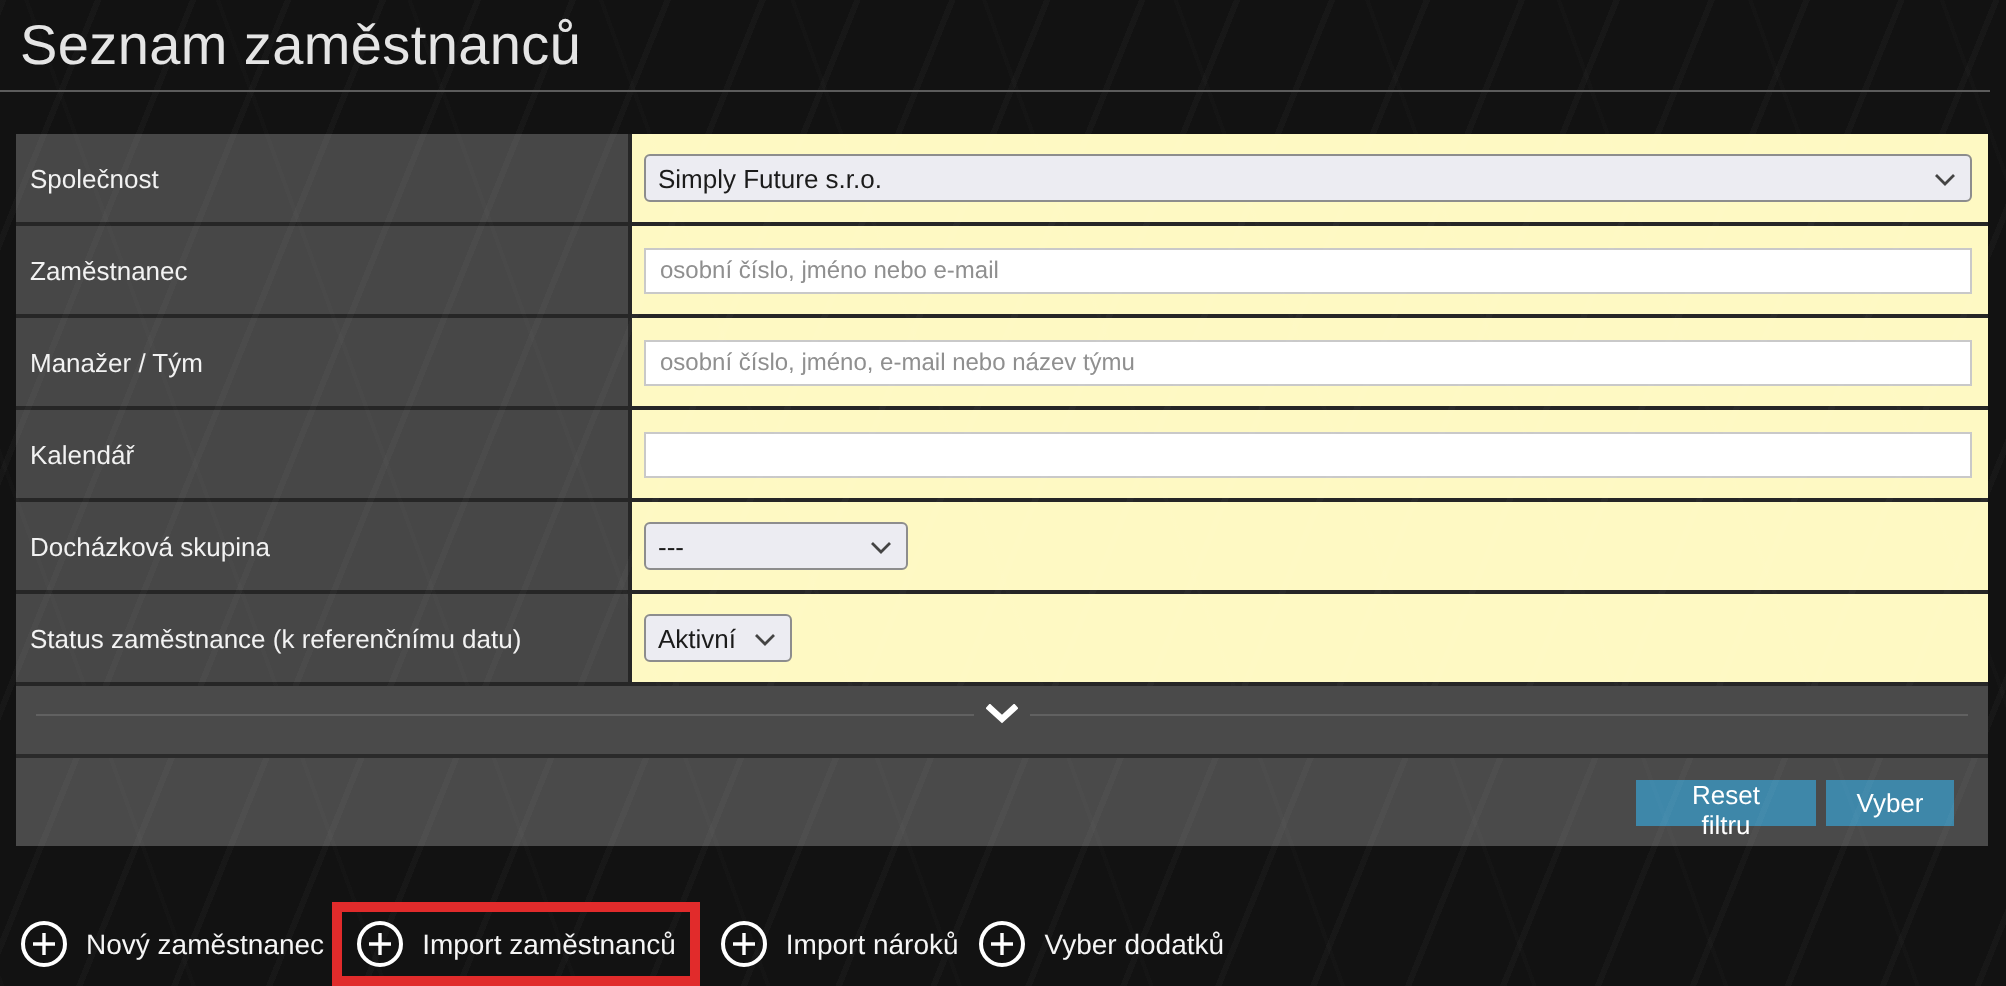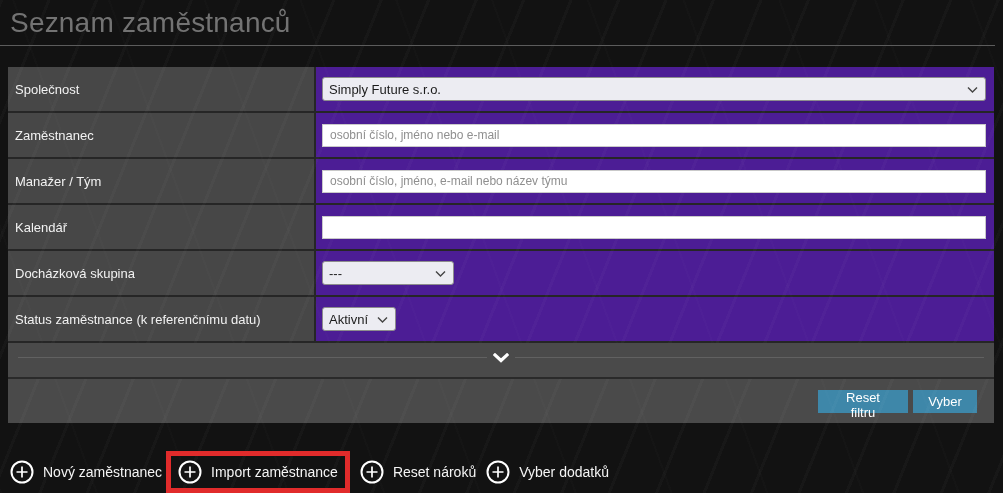--- a/index.html
+++ b/index.html
@@ -13,37 +13,37 @@
   }
   
   .bg-pattern {
     position:absolute; inset:0; pointer-events:none;
     background:
       repeating-linear-gradient(112deg, rgba(255,255,255,0.022) 0 3px, rgba(255,255,255,0) 3px 44px),
       repeating-linear-gradient(70deg, rgba(255,255,255,0.012) 0 2px, rgba(0,0,0,0) 2px 90px);
   }
   
   .header { position:relative; height:45px; padding:7px 0 0 10px; }
-  .page-title { font-size:28px; font-weight:300; color:#737373; letter-spacing:0.2px; }
+  .page-title { font-size:28px; font-weight:300; color:#e5e5e5; letter-spacing:0.2px; }
   .header-rule { position:absolute; left:0; top:45px; width:995px; height:1px; background:#5c5c5c; }
   .header-gap { height:22px; }
 
   
   .filter-table { margin:0 9px 0 8px; }
   .frow {
     display:flex; height:46px; align-items:stretch;
     border-bottom:2px solid #262626;
   }
   .frow:first-child { border-top:0; }
   .fl {
     width:308px; background:#474747; display:flex; align-items:center;
     padding-left:7px; font-size:13px; color:#f2f2f2;
     border-right:2px solid #262626;
   }
-  .fv { flex:1; background:#4c1d95; display:flex; align-items:center; padding:0 8px 0 6px; }
+  .fv { flex:1; background:#fef9c3; display:flex; align-items:center; padding:0 8px 0 6px; }
 
   input[type=text] {
     width:100%; height:23px; border:1px solid #c9c9c9; background:#ffffff;
     font-family:"Liberation Sans", sans-serif; font-size:12px; color:#222;
     padding:0 7px; outline:none;
   }
   input[type=text]::placeholder { color:#8f8f8f; opacity:1; }
 
   .select-wrap { position:relative; display:inline-block; }
   .select-wrap.full { width:100%; }
@@ -208,31 +208,31 @@
     <span class="lbl">Nový zaměstnanec</span>
   </div>
 
   <div class="tool-item hl">
     <span class="plus-circle">
       <svg width="24" height="24" viewBox="0 0 24 24">
           <circle cx="12" cy="12" r="10.5" fill="none" stroke="#ffffff" stroke-width="2"></circle>
           <path d="M12 6.5v11M6.5 12h11" stroke="#ffffff" stroke-width="1.7"></path>
         </svg>
     </span>
-    <span class="lbl">Import zaměstnance</span>
+    <span class="lbl">Import zaměstnanců</span>
   </div>
 
   <div class="tool-item">
     <span class="plus-circle">
       <svg width="24" height="24" viewBox="0 0 24 24">
           <circle cx="12" cy="12" r="10.5" fill="none" stroke="#ffffff" stroke-width="2"></circle>
           <path d="M12 6.5v11M6.5 12h11" stroke="#ffffff" stroke-width="1.7"></path>
         </svg>
     </span>
-    <span class="lbl">Reset nároků</span>
+    <span class="lbl">Import nároků</span>
   </div>
 
   <div class="tool-item">
     <span class="plus-circle">
       <svg width="24" height="24" viewBox="0 0 24 24">
           <circle cx="12" cy="12" r="10.5" fill="none" stroke="#ffffff" stroke-width="2"></circle>
           <path d="M12 6.5v11M6.5 12h11" stroke="#ffffff" stroke-width="1.7"></path>
         </svg>
     </span>
     <span class="lbl">Vyber dodatků</span>

